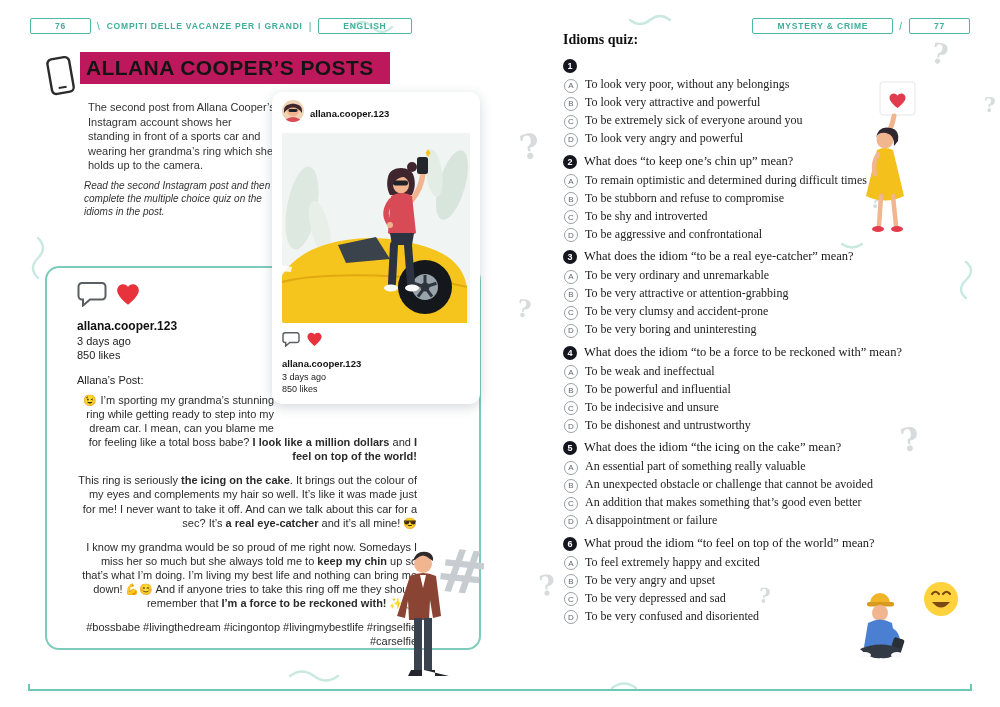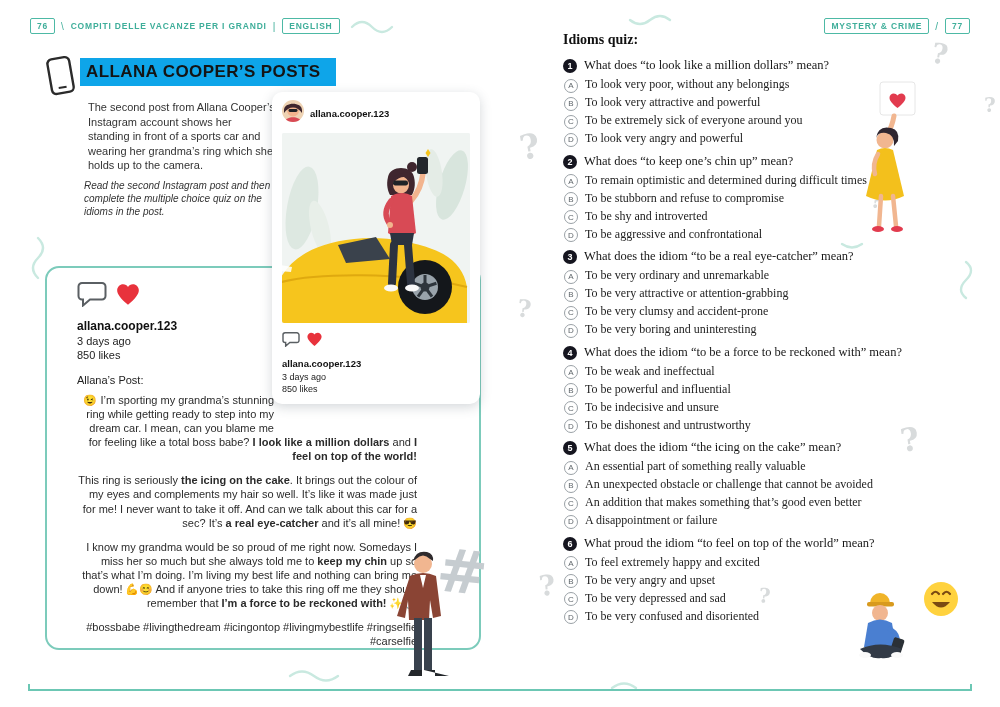--- a/index.html
+++ b/index.html
@@ -5,27 +5,27 @@
   html,body{margin:0;padding:0;background:#fff;}
   .page{position:relative;width:1000px;height:707px;background:#fff;overflow:hidden;
         font-family:"Liberation Sans",sans-serif;color:#222;}
   .deco{position:absolute;inset:0;z-index:0;pointer-events:none;}
 
   
   .topbar-left,.topbar-right{position:absolute;top:18px;display:flex;align-items:center;gap:6px;
         color:#3fae9a;font-size:8.5px;font-weight:bold;letter-spacing:.8px;z-index:2;}
   .topbar-left{left:30px;}
   .topbar-right{right:30px;}
-  .tb-box{border:1.3px solid #4db9a5;padding:2px 6px;border-radius:2px;}
+  .tb-box{border:1.3px solid #4db9a5;padding:2px 24px;border-radius:2px;}
   .tb-sep{font-weight:normal;font-size:10px;}
 
   
   .phone-icon{position:absolute;left:48px;top:56px;transform:rotate(-10deg);z-index:2;}
-  .page-title{position:absolute;left:80px;top:58px;margin:0;z-index:2;
-      background:#0ea5e9;padding:4px 16px 4px 6px;font-size:17px;font-weight:bold;
+  .page-title{position:absolute;left:80px;top:52px;margin:0;z-index:2;
+      background:#be185d;padding:4px 16px 4px 6px;font-size:21px;font-weight:bold;
       letter-spacing:.4px;color:#141414;}
   .intro{position:absolute;left:84px;top:96px;width:188px;font-size:11px;line-height:1.32;color:#333;z-index:2;margin:4px;}
   .instruction{position:absolute;left:84px;top:179px;width:188px;font-size:10px;line-height:1.32;
       color:#333;font-style:italic;z-index:2;margin:0;}
 
   .post-box{position:absolute;left:45px;top:266px;width:436px;height:384px;box-sizing:border-box;
       border:2px solid #7ccbbb;border-radius:14px;background:#fff;padding:12px 26px 10px 30px;z-index:1;}
   .pb-icons{display:flex;gap:8px;align-items:center;}
   .pb-user{font-weight:bold;font-size:12px;margin-top:8px;color:#111;}
   .pb-meta{font-size:11px;margin-top:2px;color:#222;}
@@ -239,21 +239,20 @@
       <path d="M18 136 h11 v6 h-14 z" fill="#23272b"></path>
       <path d="M31 136 h11 v6 h14 z" transform="scale(1,1)" fill="#23272b"></path>
     </svg>
   </div>
 
   <h2 class="quiz-title">Idioms quiz:</h2>
   <div class="quiz">
       <div class="q-block">
         <div class="q-row">
           <span class="q-num">1</span>
-          <span class="q-text">What does “to look like a million dollars” mean?</span>
         </div>
         <div class="opt-row">
           <span class="opt-letter">A</span>
           <span class="opt-text">To look very poor, without any belongings</span>
         </div>
         <div class="opt-row">
           <span class="opt-letter">B</span>
           <span class="opt-text">To look very attractive and powerful</span>
         </div>
         <div class="opt-row">

